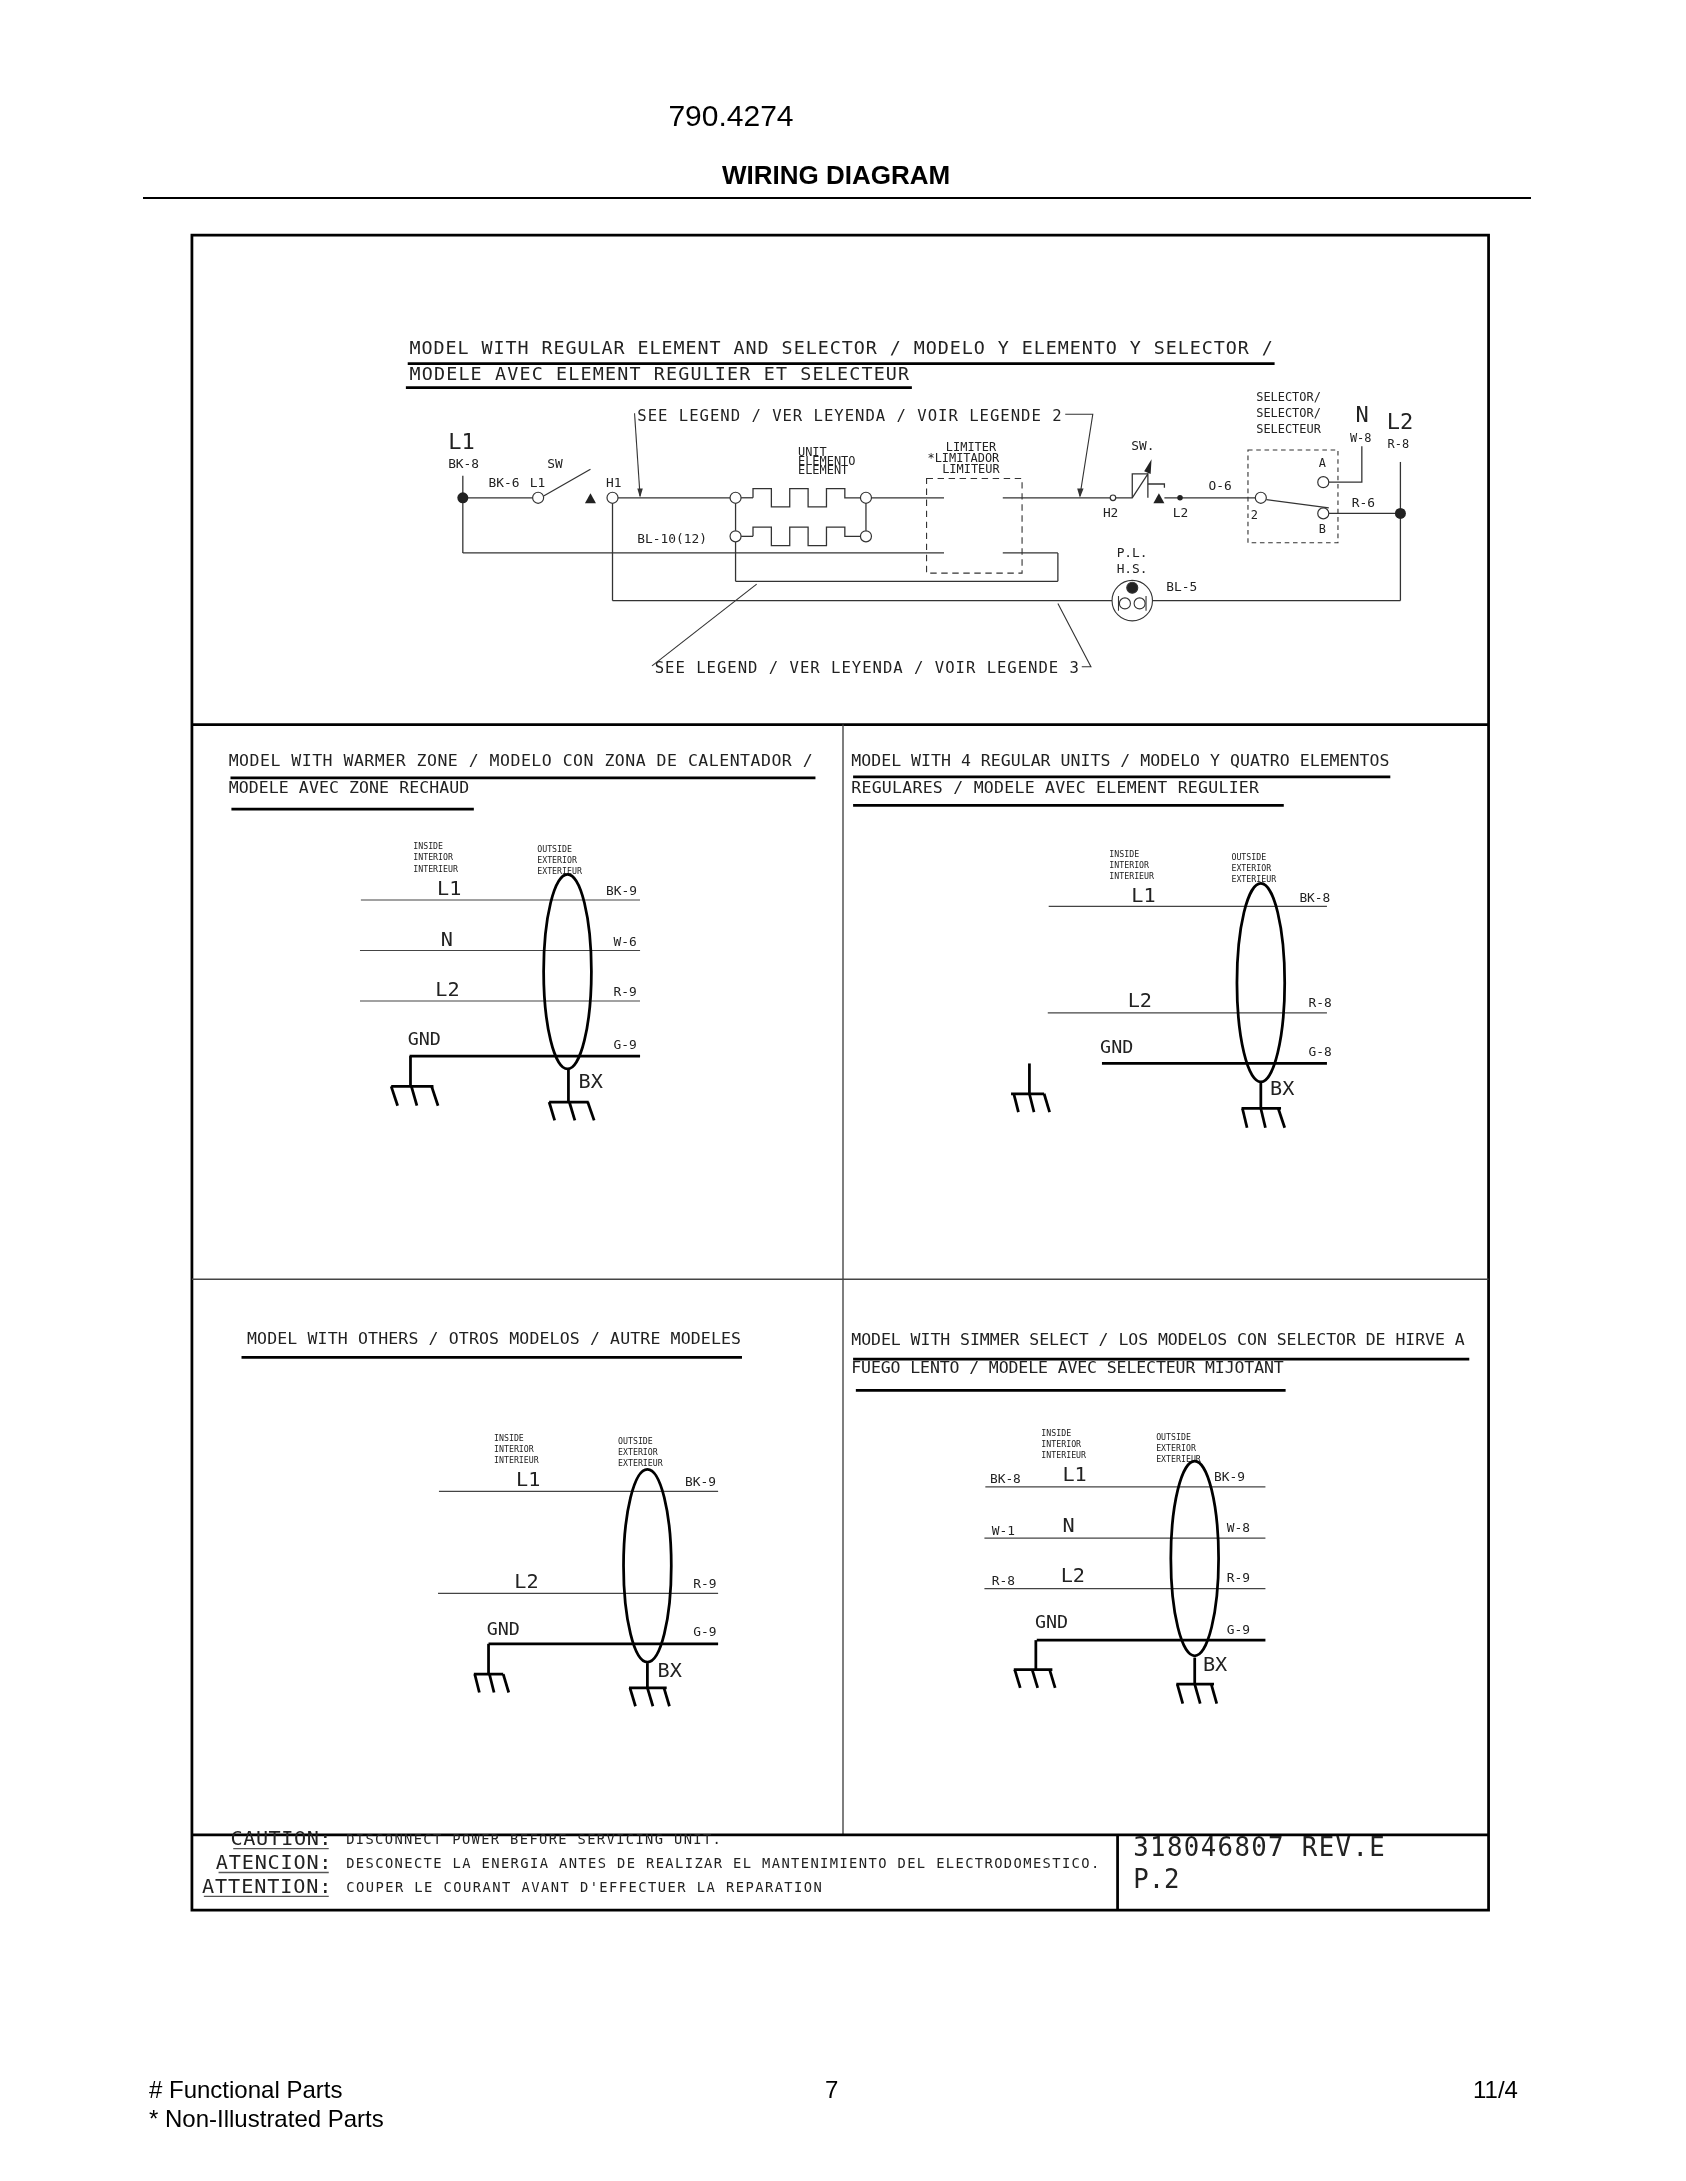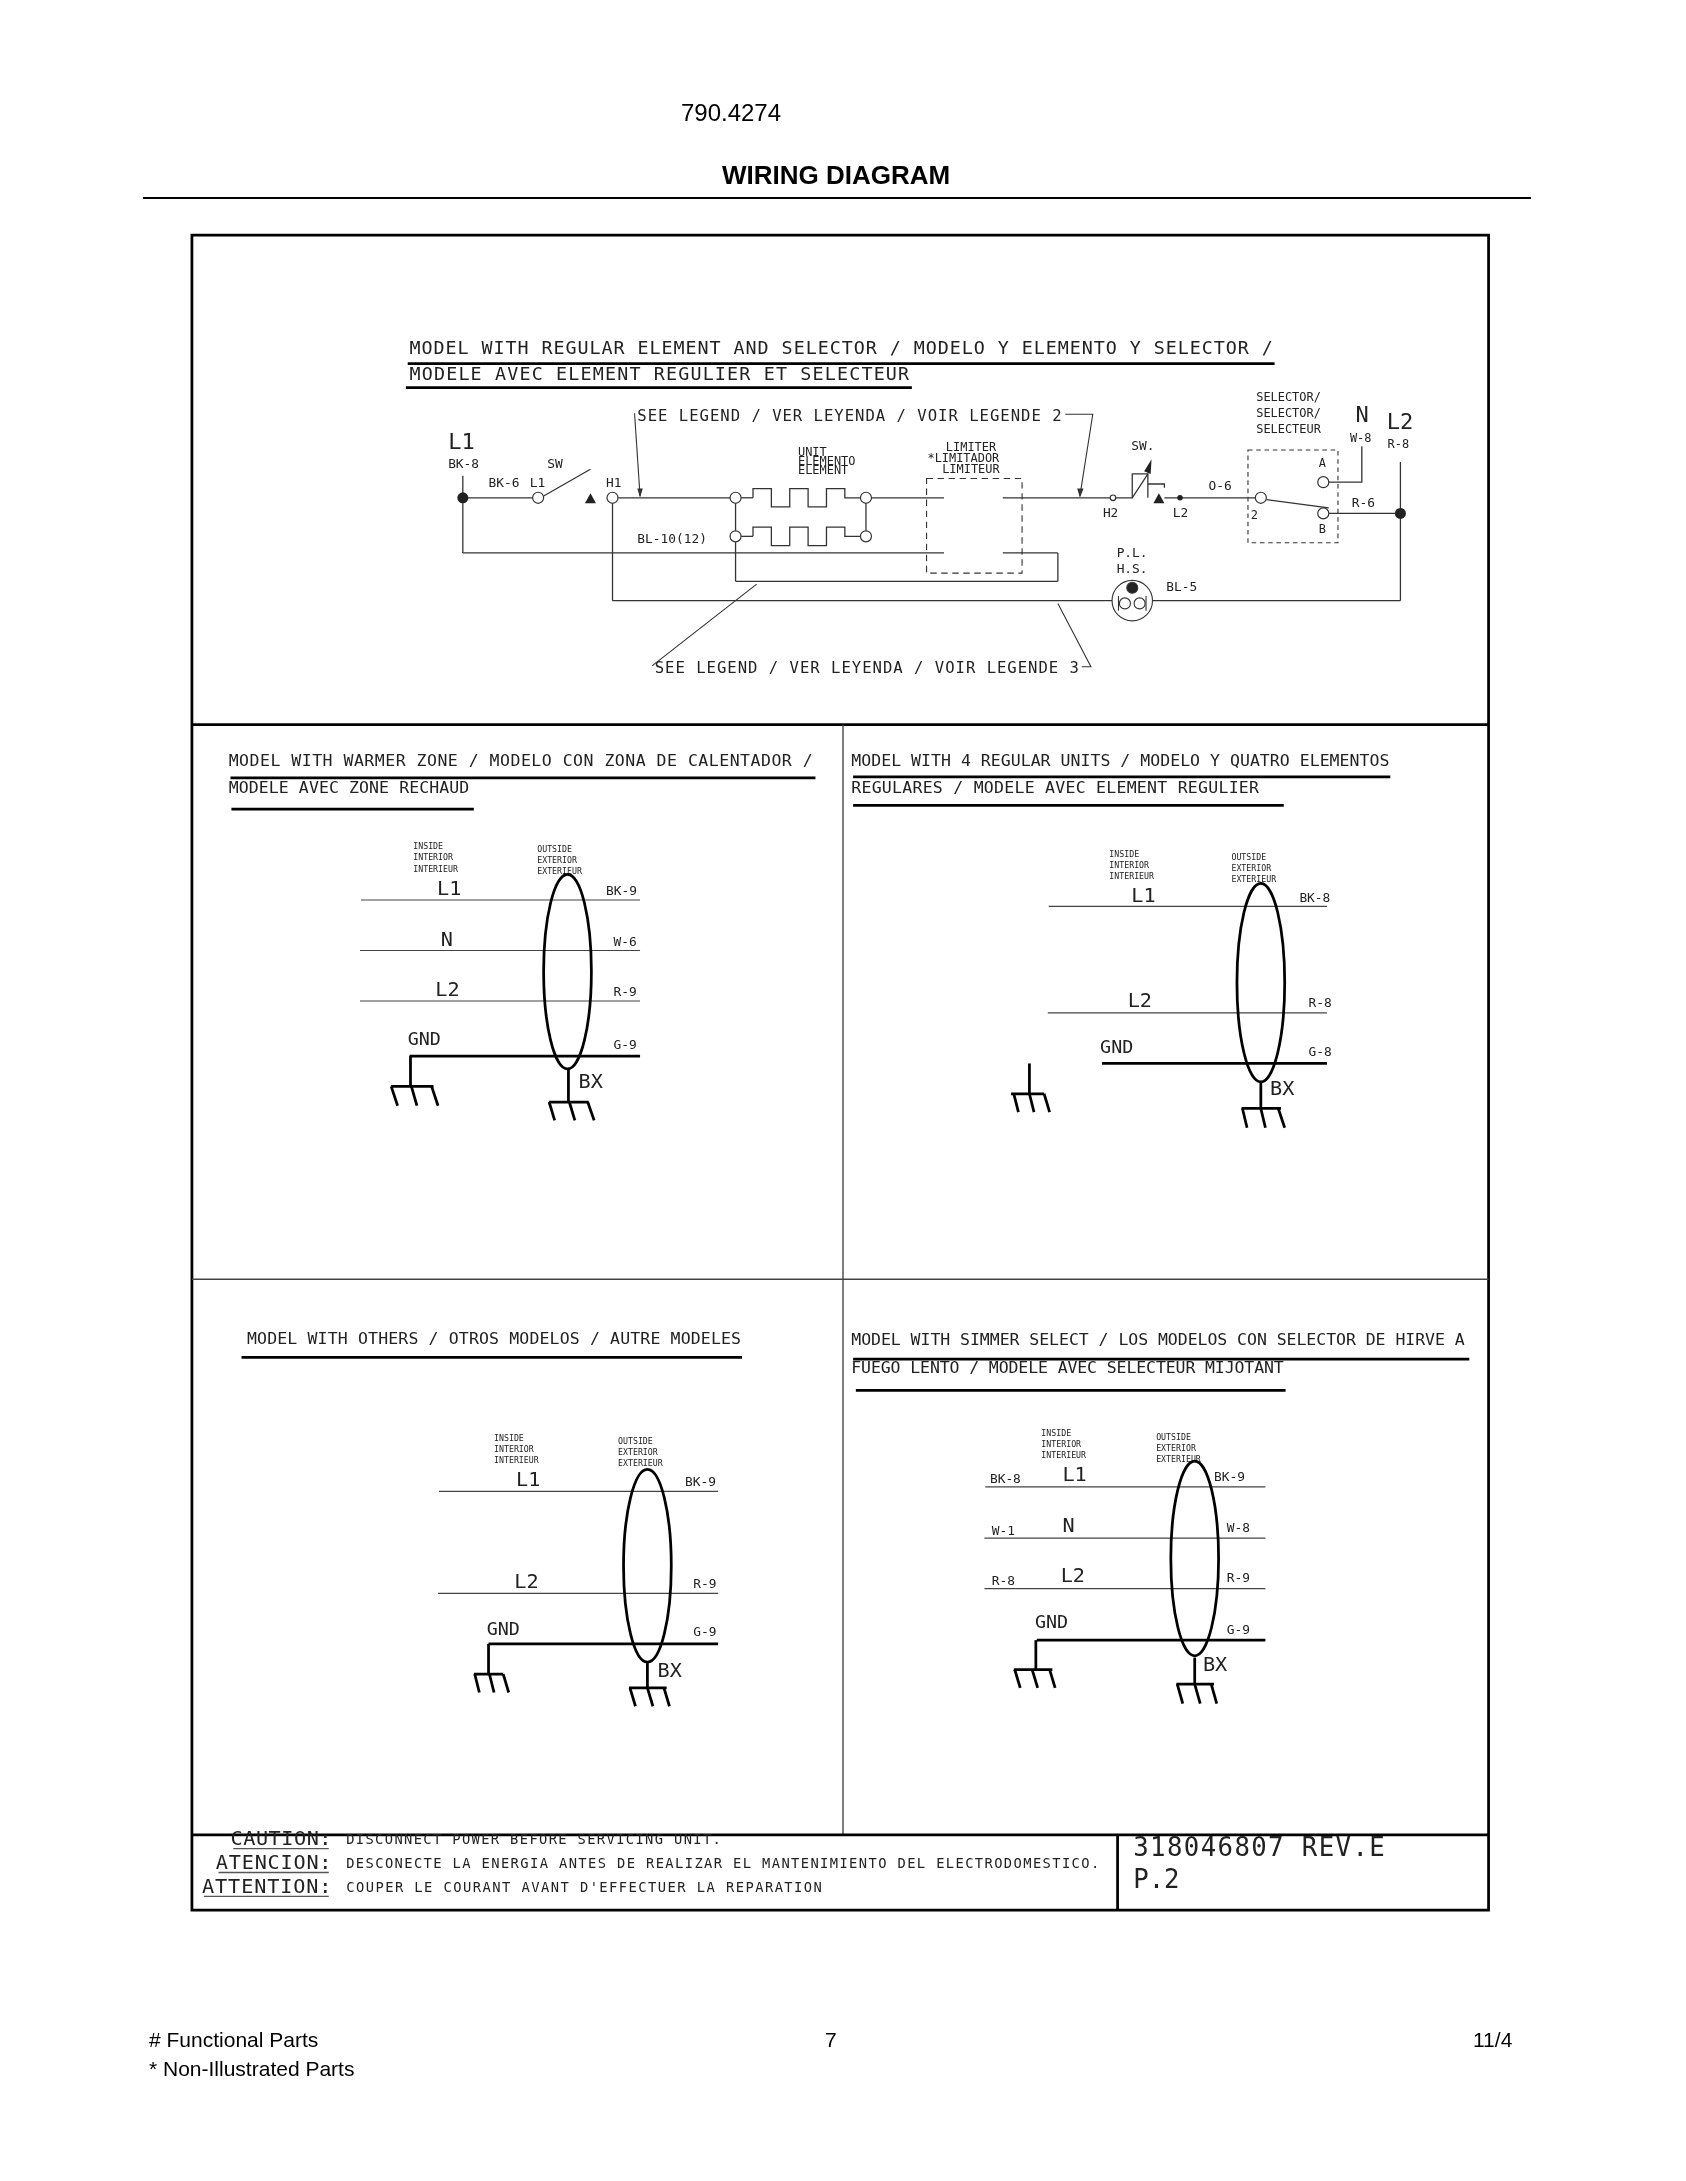--- a/index.html
+++ b/index.html
@@ -1,22 +1,22 @@
 <!DOCTYPE html>
 <html style="font-size:14.7px"><head>
 <meta charset="utf-8">
 <style>
   html,body{margin:0;padding:0;background:#fff;}
   body{width:1686px;height:2182px;position:relative;overflow:hidden;font-family:"Liberation Sans",sans-serif;color:#000;}
-  .hdr-num{position:absolute;left:0;width:1462px;top:99px;text-align:center;font-size:24px;}
+  .hdr-num{position:absolute;left:0;width:1462px;top:99px;text-align:center;font-size:30px;}
   .hdr-title{position:absolute;left:0;width:1672px;top:160px;text-align:center;font-size:26px;font-weight:bold;}
   .hdr-rule{position:absolute;left:143px;width:1388px;top:197px;height:1.8px;background:#000;}
   svg{position:absolute;left:0;top:0;}
   .cad{font-family:"DejaVu Sans Mono","Liberation Mono",monospace;fill:#222;}
-  .foot{position:absolute;font-size:21px;}
+  .foot{position:absolute;font-size:24px;margin-top:48px;}
 </style>
 </head>
 <body>
 
 <div class="hdr-num">790.4274</div>
 <div class="hdr-title">WIRING DIAGRAM</div>
 <div class="hdr-rule"></div>
 
 <svg width="1686" height="2182" viewBox="0 0 1836 2376">
 

